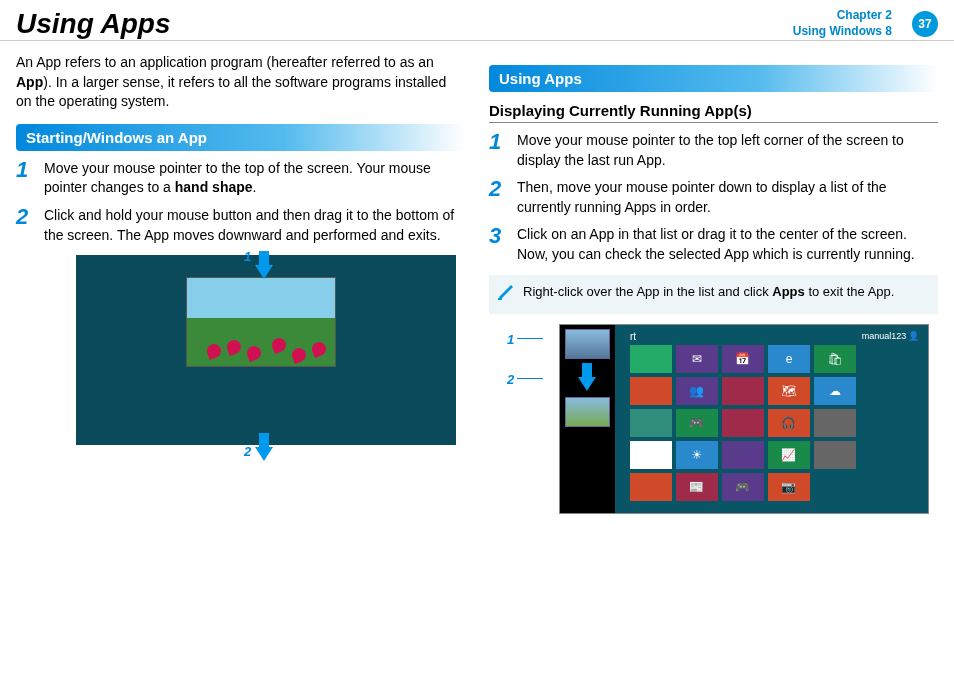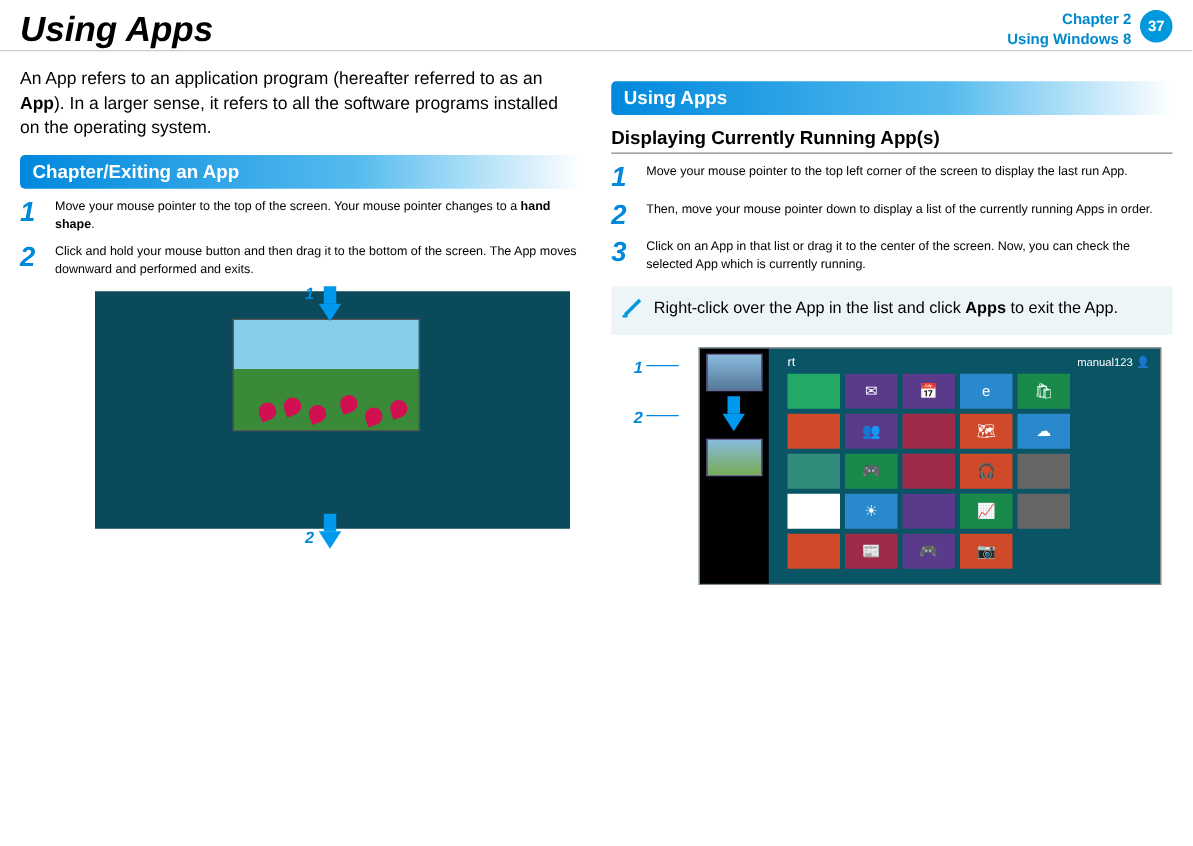--- a/index.html
+++ b/index.html
@@ -21,22 +21,22 @@
       margin-bottom: 12px;
     }
     .page-title {
       font-size: 28px;
       font-weight: bold;
       font-style: italic;
       color: #000;
     }
     .header-right {
       display: flex;
-      align-items: flex-start;
-      gap: 7px;
+      align-items: center;
+      gap: 20px;
     }
     .chapter-info {
       text-align: right;
       font-size: 12px;
       font-weight: bold;
       color: #0088cc;
       line-height: 1.3;
     }
     .page-number {
       background: #0099dd;
@@ -90,21 +90,21 @@
     }
     .step-num {
       color: #0088dd;
       font-size: 22px;
       font-weight: bold;
       line-height: 1;
       font-style: italic;
       min-width: 18px;
     }
     .step-text {
-      font-size: 10px;
+      font-size: 14px;
       line-height: 1.4;
       flex: 1;
     }
     .note-box {
       background: #eef5f8;
       padding: 8px;
       display: flex;
       gap: 8px;
       margin: 10px 0;
       font-size: 13px;
@@ -242,21 +242,21 @@
   </div>
 </div>
 
 <div class="content">
 
   <div class="column">
     <p class="body-text">
       <span>An App refers to an application program (hereafter referred to as an </span><b>App</b><span>). In a larger sense, it refers to all the software programs installed on the operating system.</span>
     </p>
 
-    <div class="section-heading">Chapter/Exiting an App</div>
+    <div class="section-heading">Starting/Windows an App</div>
 
 
     <div class="numbered-item">
       <div class="step-num">1</div>
       <div class="step-text">
         <span> Move your mouse pointer to the top of the screen. Your mouse pointer changes to a </span><b>hand shape</b><span>.</span>
       </div>
     </div>
 
     <div class="numbered-item">

